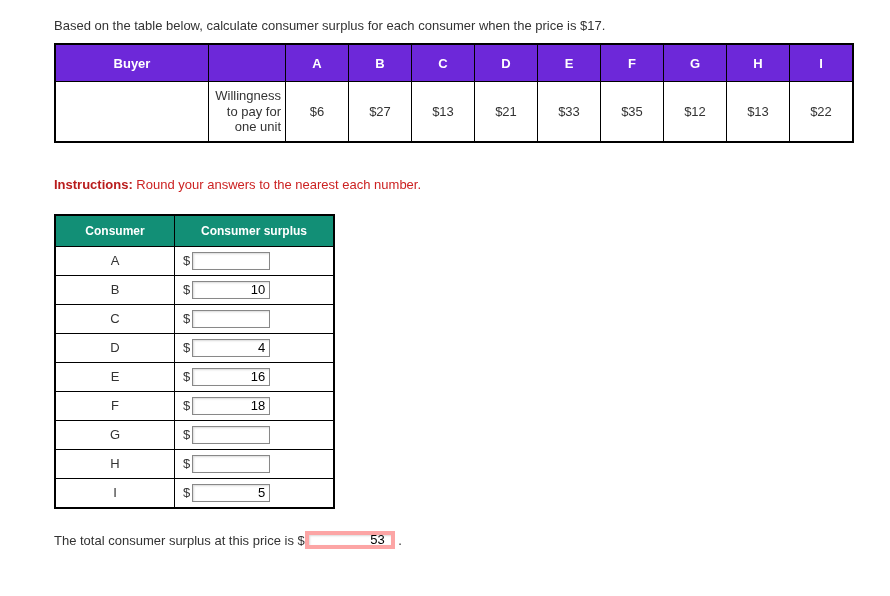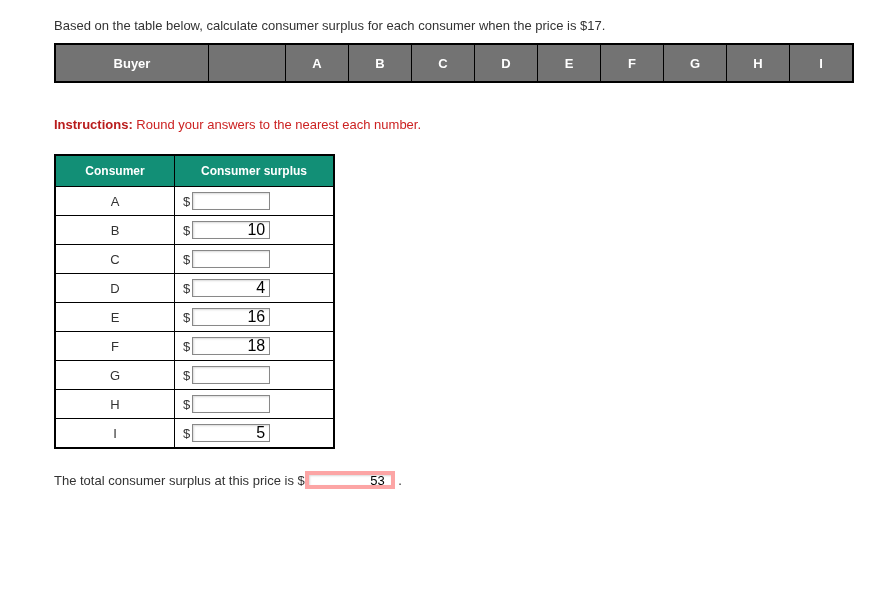--- a/index.html
+++ b/index.html
@@ -17,21 +17,21 @@
   table {
     border-collapse: collapse;
     border: 2px solid #000;
   }
   th, td {
     border: 1px solid #000;
     text-align: center;
     font-size: 13px;
   }
   .wtp-table th {
-    background: #737373;
+    background: #6d28d9;
     color: #fff;
     font-weight: bold;
     padding: 6px 0;
     height: 24px;
   }
   .wtp-table td {
     padding: 6px 0;
     height: 34px;
     vertical-align: middle;
   }
@@ -75,21 +75,21 @@
   .dollar {
     display: inline-block;
     vertical-align: middle;
     margin-right: 2px;
   }
   input.num-input {
     width: 78px;
     height: 18px;
     border: 1px solid #888;
     box-shadow: inset 1px 1px 2px rgba(0,0,0,0.15);
-    font-size: 16px;
+    font-size: 13px;
     text-align: right;
     padding: 1px 4px;
     box-sizing: border-box;
     vertical-align: middle;
   }
   .total-line {
     margin-top: 22px;
     font-size: 13px;
   }
   .total-line input {
@@ -117,20 +117,37 @@
     <th class="wtp-col-val">A</th>
     <th class="wtp-col-val">B</th>
     <th class="wtp-col-val">C</th>
     <th class="wtp-col-val">D</th>
     <th class="wtp-col-val">E</th>
     <th class="wtp-col-val">F</th>
     <th class="wtp-col-val">G</th>
     <th class="wtp-col-val">H</th>
     <th class="wtp-col-val">I</th>
   </tr>
+  <tr>
+    <td></td>
+    <td class="wtp-label-cell">
+      <span>Willingness</span><br>
+      <span>to pay for</span><br>
+      <span>one unit</span>
+    </td>
+    <td>$6</td>
+    <td>$27</td>
+    <td>$13</td>
+    <td>$21</td>
+    <td>$33</td>
+    <td>$35</td>
+    <td>$12</td>
+    <td>$13</td>
+    <td>$22</td>
+  </tr>
 </tbody>
   </table>
 
 <div class="instructions">
   <span class="lbl">Instructions:</span><span class="txt"> Round your answers to the nearest each number.</span>
 </div>
 
 <table class="surplus-table">
   <tbody>
       <tr>

